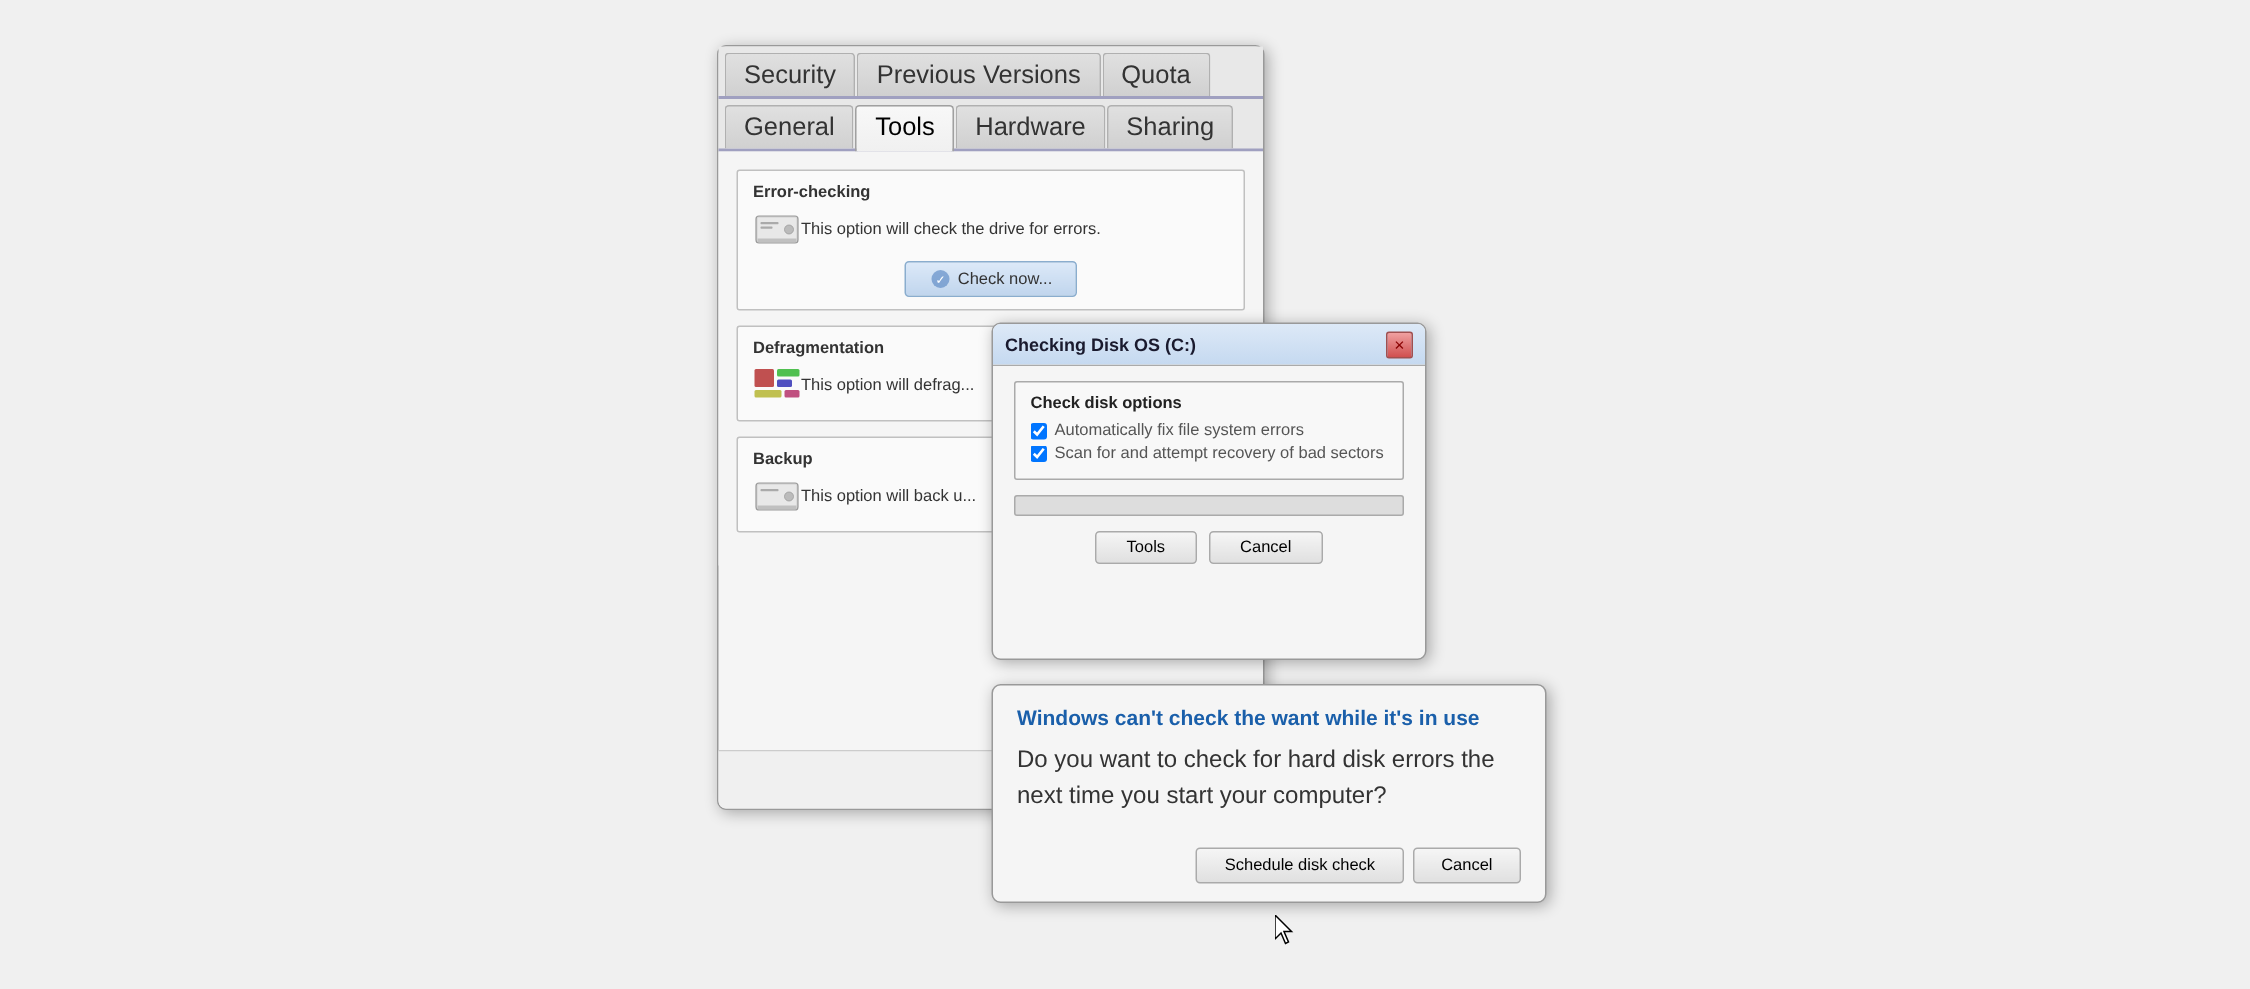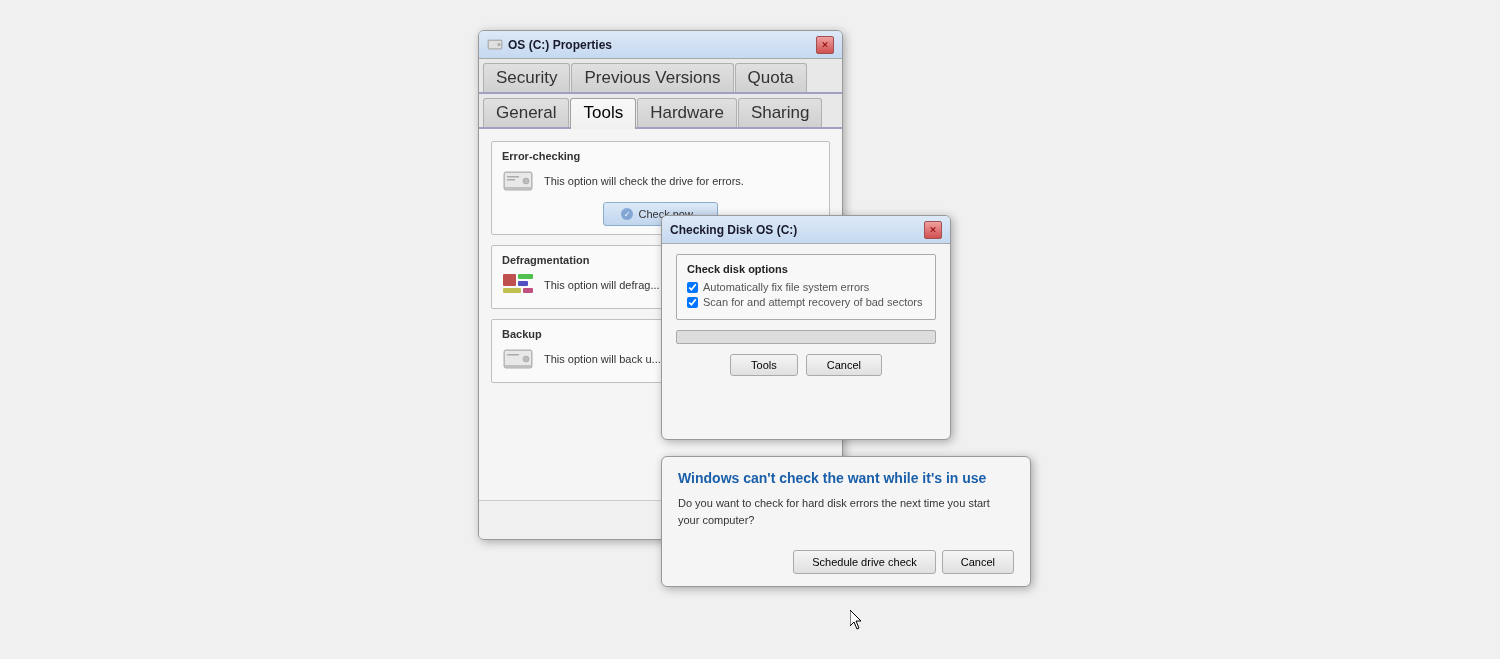--- a/index.html
+++ b/index.html
@@ -125,21 +125,20 @@
     .section-title {
       font-size: 11px;
       font-weight: bold;
       color: #333;
       margin-bottom: 6px;
     }
 
     .section-row {
       display: flex;
       align-items: center;
-      gap: 10px;
     }
 
     .section-text {
       font-size: 11px;
       color: #333;
       line-height: 1.4;
     }
 
     .check-now-btn {
       display: block;
@@ -268,21 +267,21 @@
 
     .ms-dialog-title {
       font-size: 14px;
       font-weight: bold;
       color: #1a5faa;
       margin-bottom: 8px;
       line-height: 1.3;
     }
 
     .ms-dialog-text {
-      font-size: 11px;
+      font-size: 16px;
       color: #333;
       margin-bottom: 12px;
       line-height: 1.5;
     }
 
     .ms-dialog-footer {
       display: flex;
       justify-content: flex-end;
       gap: 6px;
       padding: 0 16px 12px 16px;
@@ -328,34 +327,20 @@
       width: 14px;
       height: 20px;
       pointer-events: none;
       z-index: 9999;
     }
   </style>
 </head>
 <body>
 
 <div class="window props-window">
-  <div class="title-bar">
-    <div class="title-bar-left">
-      <svg class="title-drive-icon" viewBox="0 0 16 14" fill="none">
-        <rect x="1" y="2" width="14" height="9" rx="1" fill="#c0c0c0" stroke="#888" stroke-width="0.5"></rect>
-        <rect x="2" y="3" width="12" height="7" fill="#e0e0e0"></rect>
-        <circle cx="12" cy="6.5" r="1.5" fill="#aaa"></circle>
-        <rect x="2" y="10" width="12" height="1.5" fill="#bbb"></rect>
-      </svg>
-      <span class="title-text">OS (C:) Properties</span>
-    </div>
-    <div class="title-bar-controls">
-      <div class="close-btn"></div>
-    </div>
-  </div>
 
   <div class="tab-bar">
     <div class="tab">Security</div>
     <div class="tab">Previous Versions</div>
     <div class="tab">Quota</div>
   </div>
 
   <div class="tab-bar">
     <div class="tab">General</div>
     <div class="tab active">Tools</div>
@@ -458,20 +443,20 @@
 </div>
 
 <div class="window ms-dialog">
 
   <div class="ms-dialog-content">
     <div class="ms-dialog-title">Windows can't check the want while it's in use</div>
     <div class="ms-dialog-text">Do you want to check for hard disk errors the next time you start your computer?</div>
   </div>
 
   <div class="ms-dialog-footer">
-    <button class="schedule-btn">Schedule drive check</button>
+    <button class="schedule-btn">Schedule disk check</button>
     <button class="schedule-btn">Cancel</button>
   </div>
 </div>
 
 <svg class="cursor" style="left: 850px; top: 610px;" viewBox="0 0 14 20">
   <polygon points="0,0 0,16 4,12 7,19 9,18 6,11 11,11" fill="white" stroke="black" stroke-width="1"></polygon>
 </svg>
 
 </body></html>

